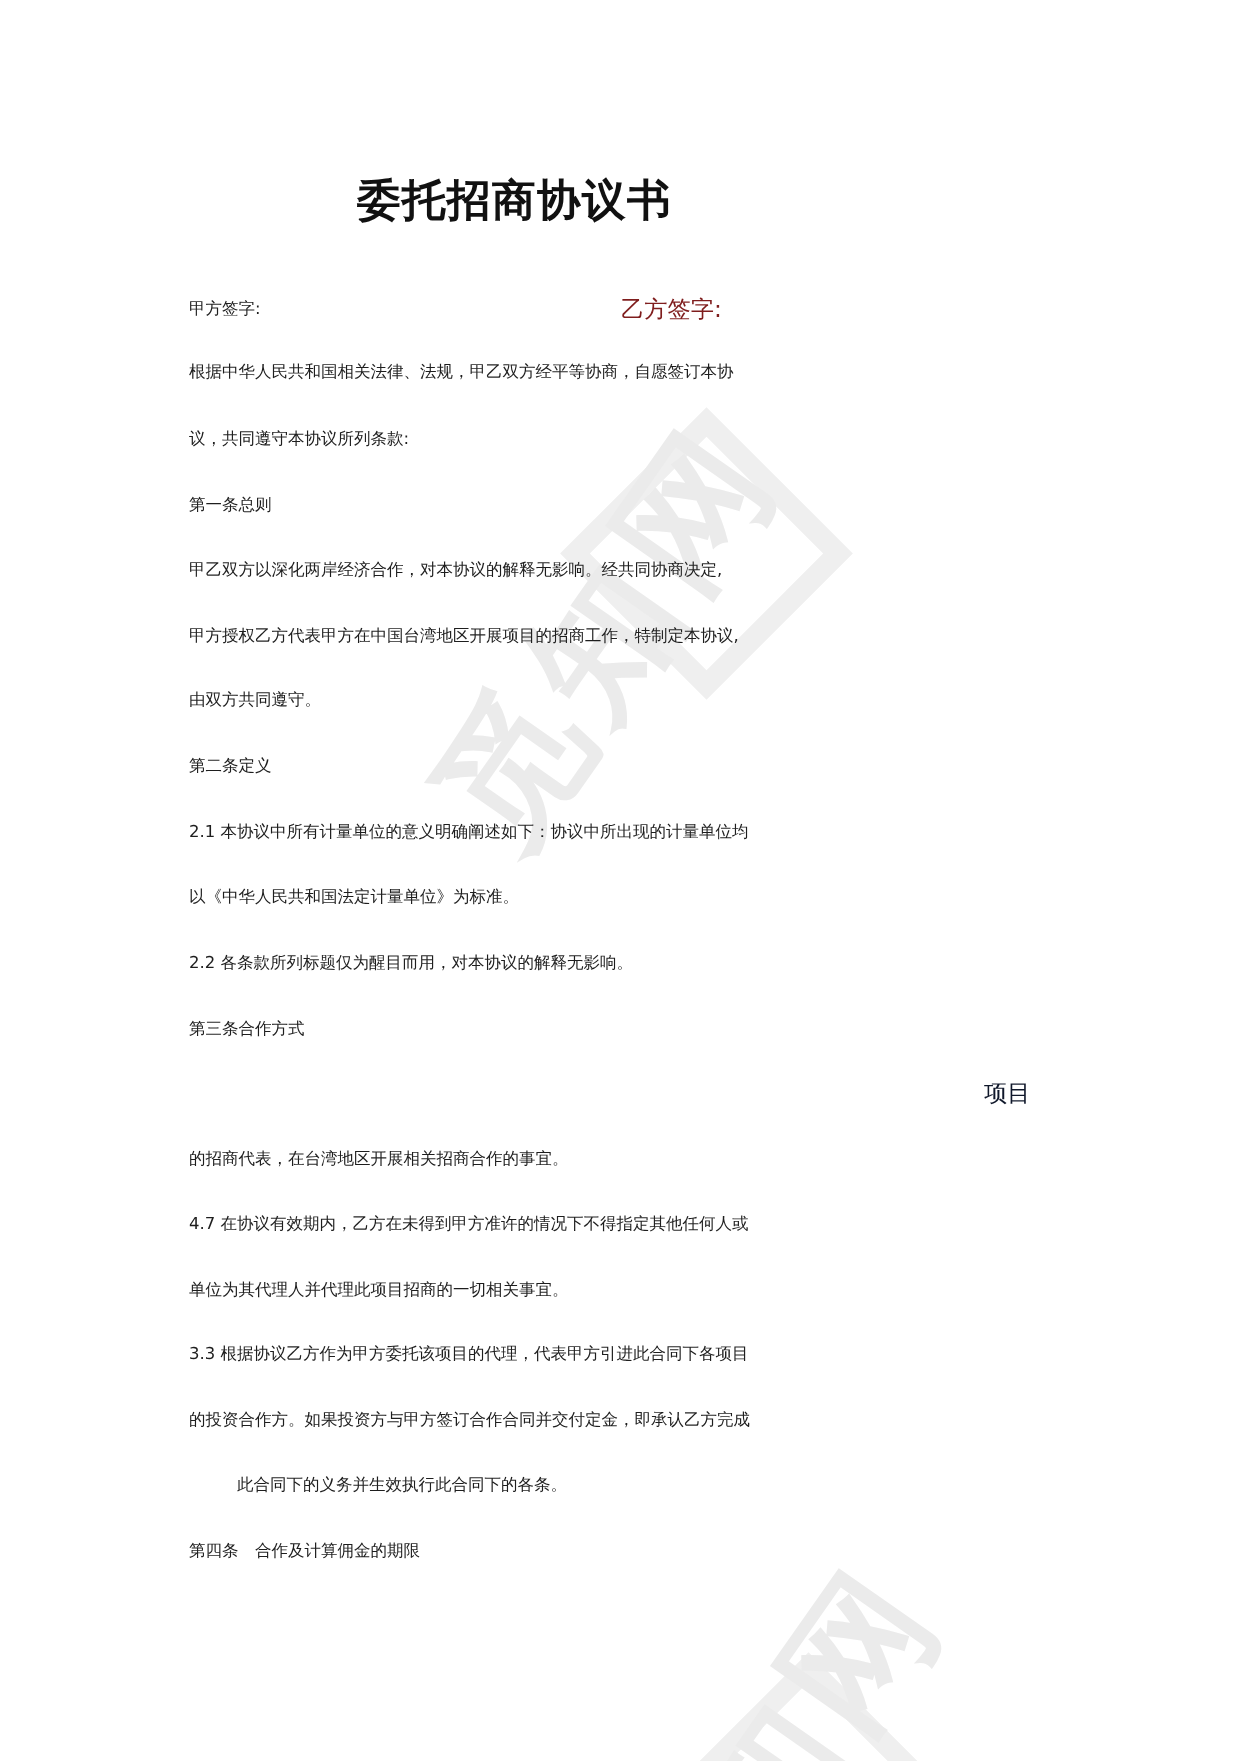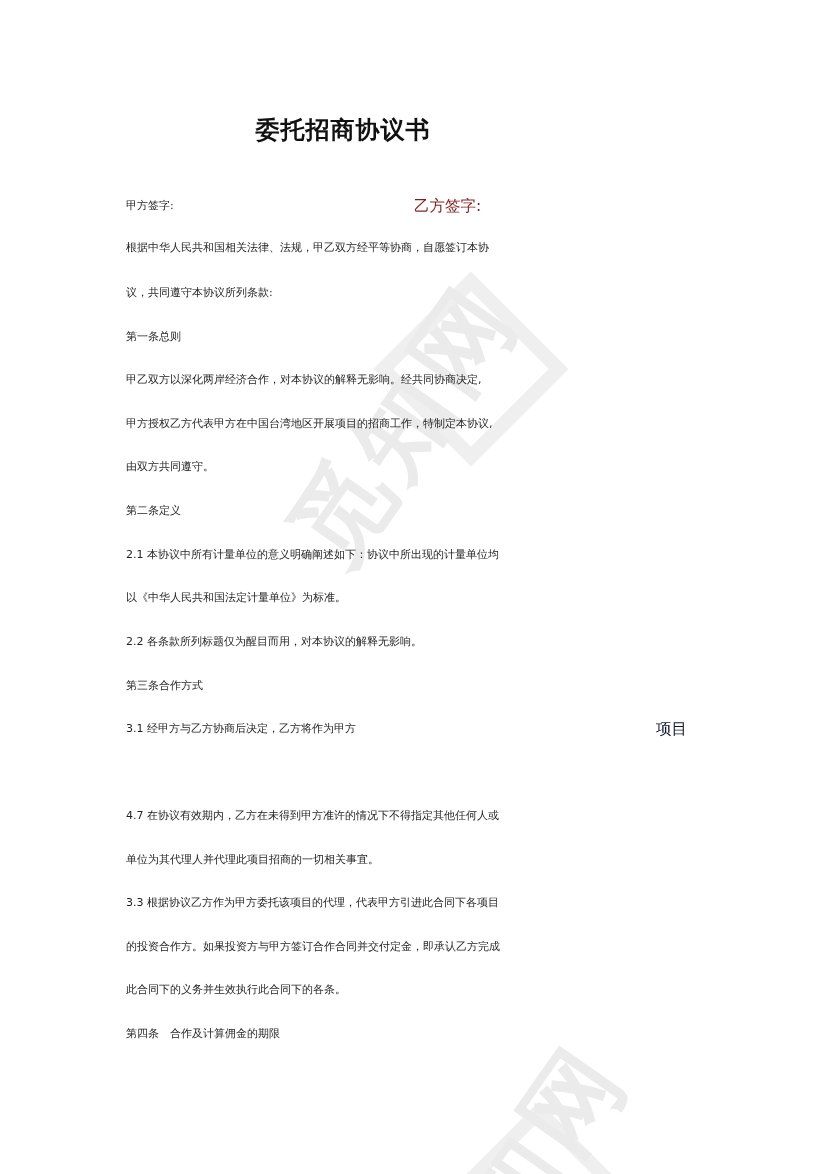--- a/index.html
+++ b/index.html
@@ -47,21 +47,21 @@
     .wm-box.b1 { left: 402px; top: 300px; width: 110px; height: 110px; }
     .wm-box.b2 { left: 470px; top: 1130px; width: 110px; height: 110px; }
     .title {
       position: absolute;
       left: 0;
       width: 686px;
       top: 114px;
       text-align: center;
       font-family: Liberation Serif, serif;
       font-weight: bold;
-      font-size: 24px;
+      font-size: 29px;
       letter-spacing: 1px;
       color: #111111;
       z-index: 1;
     }
     .line {
       position: absolute;
       left: 126px;
       font-size: 11px;
       line-height: 20px;
       white-space: nowrap;
@@ -107,23 +107,23 @@
   <div class="line" style="top:370px;">甲乙双方以深化两岸经济合作，对本协议的解释无影响。经共同协商决定,</div>
   <div class="line" style="top:414px;">甲方授权乙方代表甲方在中国台湾地区开展项目的招商工作，特制定本协议,</div>
   <div class="line" style="top:457px;">由双方共同遵守。</div>
 
   <div class="line" style="top:501px;">第二条定义</div>
   <div class="line" style="top:545px;">2.1 本协议中所有计量单位的意义明确阐述如下：协议中所出现的计量单位均</div>
   <div class="line" style="top:588px;">以《中华人民共和国法定计量单位》为标准。</div>
   <div class="line" style="top:632px;text-align:right;">2.2 各条款所列标题仅为醒目而用，对本协议的解释无影响。</div>
 
   <div class="line" style="top:676px;">第三条合作方式</div>
-  <div class="line" style="top:719px;">3.1 经甲方与乙方协商后决定，乙方将作为甲方</div>
   <div class="blank-tail" style="top:719px;">项目</div>
+  <div class="line" style="top:763px;">的招商代表，在台湾地区开展相关招商合作的事宜。</div>
   <div class="line" style="top:806px;">4.7 在协议有效期内，乙方在未得到甲方准许的情况下不得指定其他任何人或</div>
   <div class="line" style="top:850px;">单位为其代理人并代理此项目招商的一切相关事宜。</div>
   <div class="line" style="top:893px;">3.3 根据协议乙方作为甲方委托该项目的代理，代表甲方引进此合同下各项目</div>
   <div class="line" style="top:937px;">的投资合作方。如果投资方与甲方签订合作合同并交付定金，即承认乙方完成</div>
-  <div class="line" style="top:980px;">此合同下的义务并生效执行此合同下的各条。</div>
+  <div class="line" style="top:980px;margin-left:32px;">此合同下的义务并生效执行此合同下的各条。</div>
 
   <div class="line" style="top:1024px;">第四条　合作及计算佣金的期限</div>
 
 </div>
 
 </body></html>

